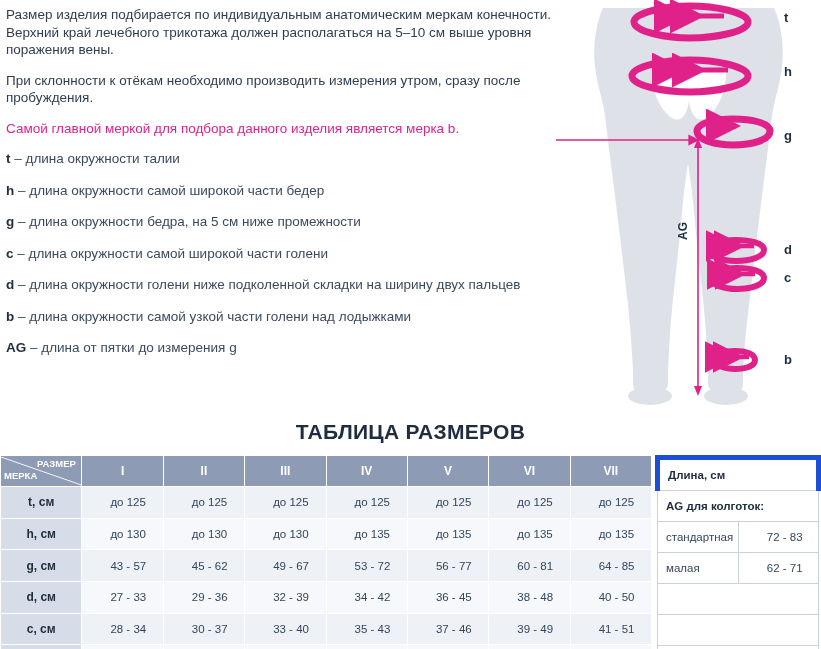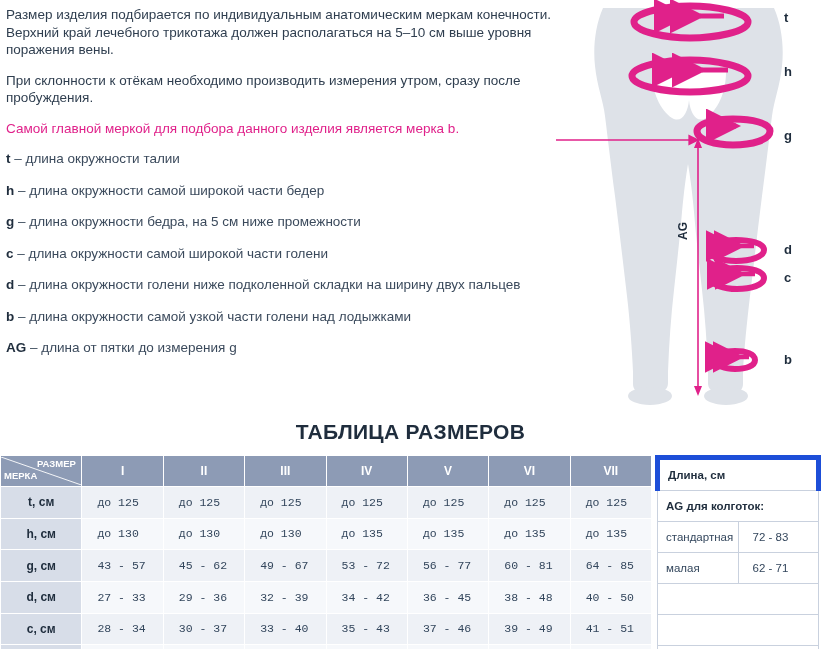--- a/index.html
+++ b/index.html
@@ -76,39 +76,39 @@
   .corner-inner .merka{
     position:absolute;left:3px;top:13px;font-size:9.5px;font-weight:bold;
   }
   .corner-inner .diag{
     position:absolute;left:0;top:0;width:100%;height:100%;
   }
   .main-table tbody td.rowhead{
     background:#d7dde8;color:#1f2d3d;font-weight:bold;font-size:12px;
   }
   .main-table tbody td.val{
-    background:#eef1f6;text-align:left;padding-left:15px;font-family:Liberation Mono, monospace;
+    background:#eef1f6;text-align:left;padding-left:28px;
   }
   .main-table tbody tr.alt td.val{background:#f6f8fb;}
 
   .side-table{width:166px;margin-left:3px;table-layout:fixed;}
   .side-table th,.side-table td{
     border:1px solid #ffffff;height:28px;font-size:11.5px;color:#33465c;
   }
   .side-table thead th{
     background:#ffffff;color:#1f2d3d;font-weight:bold;text-align:left;
     padding-left:8px;border:5px solid #1d4ed8;border-bottom:1px solid #c9d1de;
   }
   .side-table td.lbl-cell{
     background:#ffffff;text-align:left;padding-left:8px;
     border:1px solid #c9d1de;
   }
   .side-table td.lbl-cell.bold{font-weight:bold;color:#1f2d3d;}
   .side-table td.num-cell{
-    background:#ffffff;text-align:left;padding-left:14px;
+    background:#ffffff;text-align:center;padding-left:14px;
     border:1px solid #c9d1de;
   }
   .side-table td.empty{background:#ffffff;border:1px solid #c9d1de;}
 </style>
 </head>
 <body>
 
 <div class="wrap">
 
   <div class="text-col">

